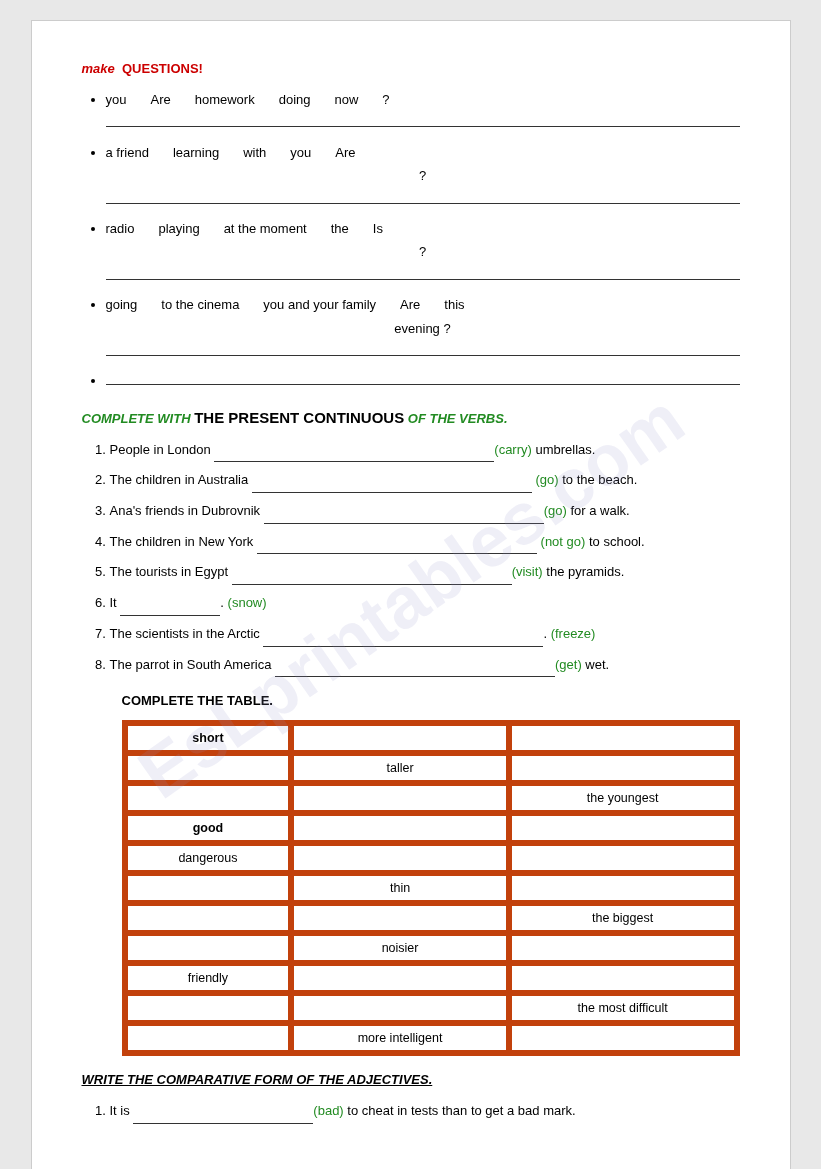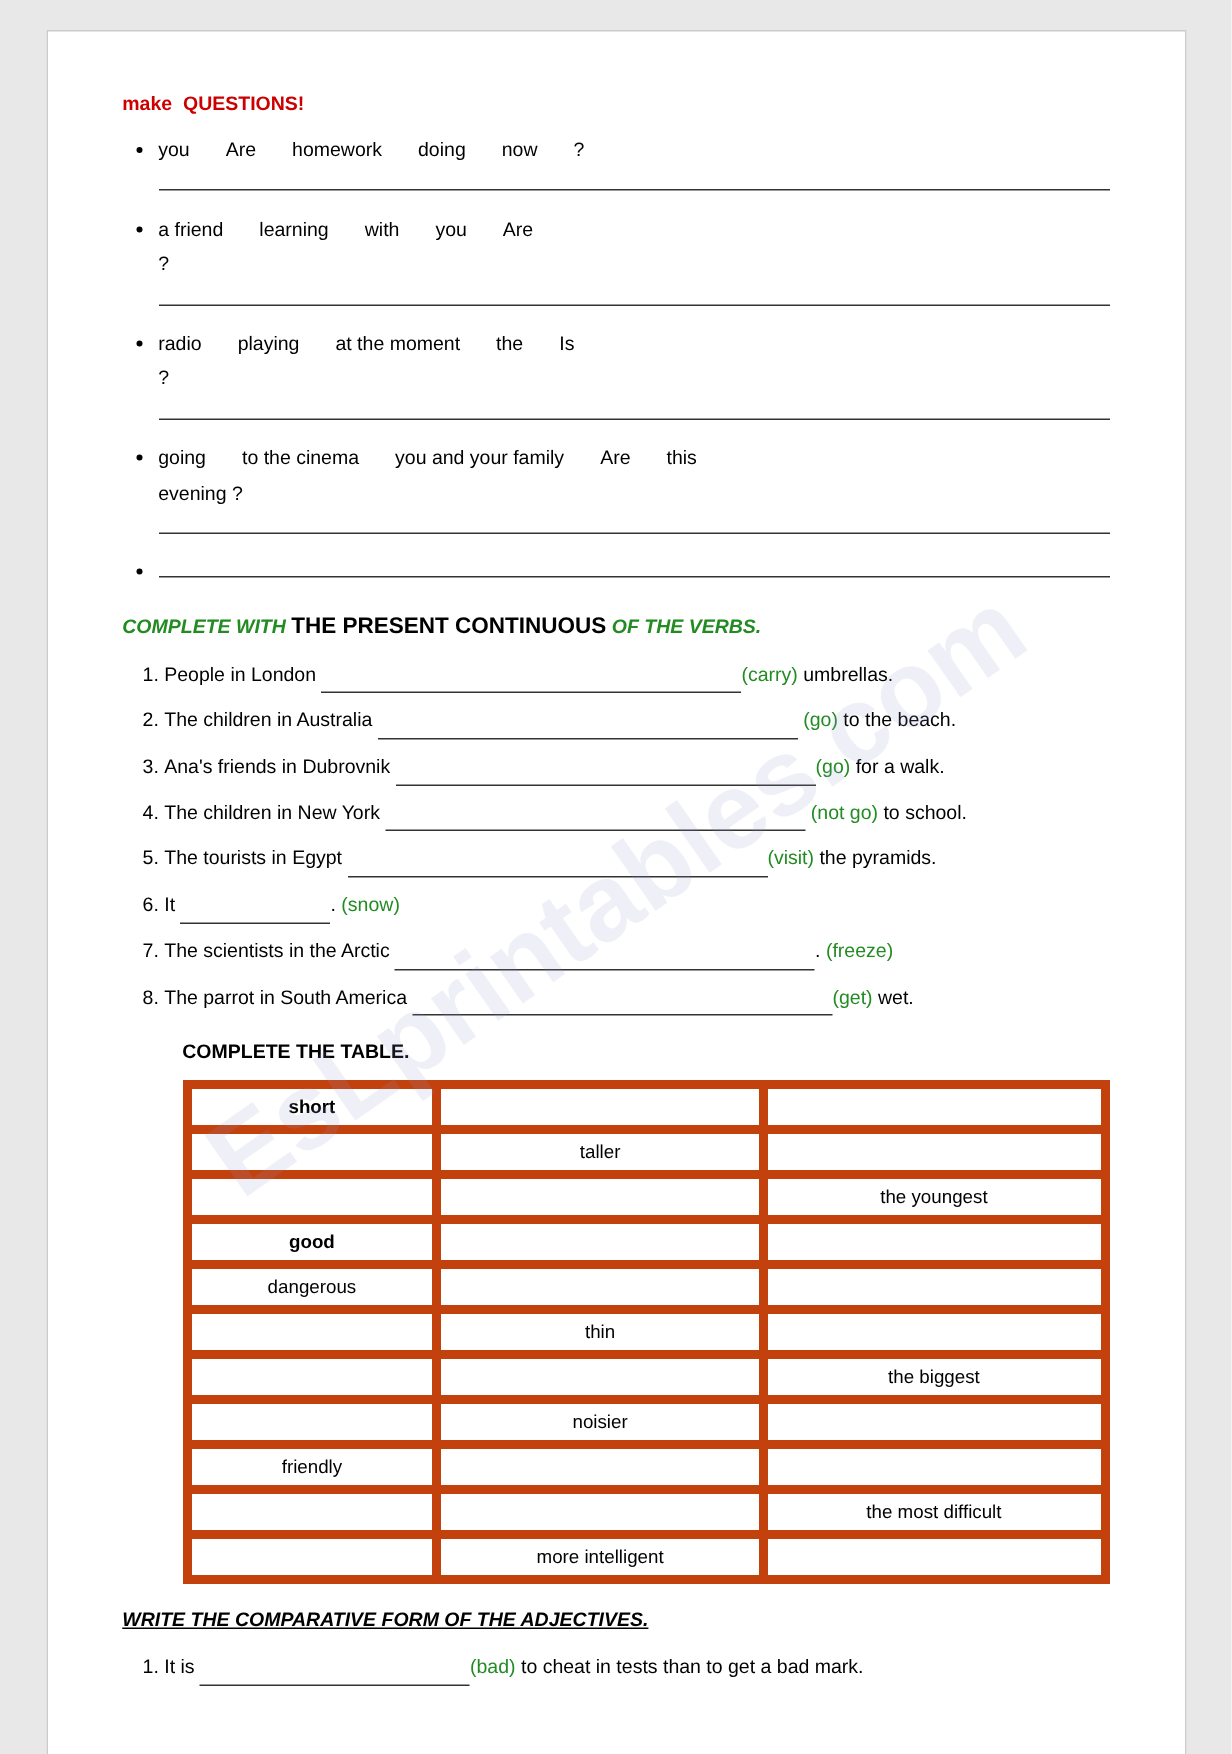--- a/index.html
+++ b/index.html
@@ -33,40 +33,42 @@
       z-index: 100;
       font-family: Arial, sans-serif;
     }
     .section-title {
       font-weight: bold;
       font-size: 13px;
       margin-bottom: 12px;
     }
     .section-title .make {
       color: #cc0000;
+      font-style: italic;
     }
     .section-title .bold-upper {
       color: #cc0000;
       text-transform: uppercase;
     }
     .section-title .green-bold {
       color: #228B22;
       font-weight: bold;
       font-style: italic;
     }
     .bullet-section {
       margin-bottom: 24px;
     }
     .bullet-list {
       list-style: disc;
       margin-left: 24px;
     }
     .bullet-list li {
       margin-bottom: 6px;
       line-height: 1.8;
+      text-align: center;
     }
     .bullet-list li .word-row {
       display: flex;
       gap: 24px;
       align-items: baseline;
     }
     .underline-blank {
       display: inline-block;
       border-bottom: 1px solid #333;
       min-width: 280px;

